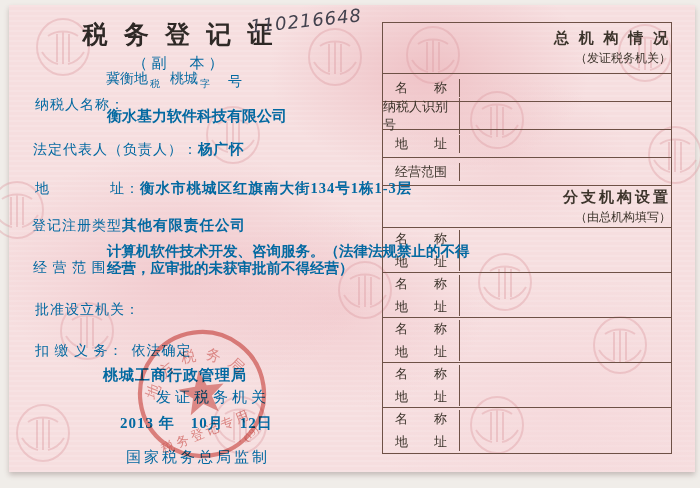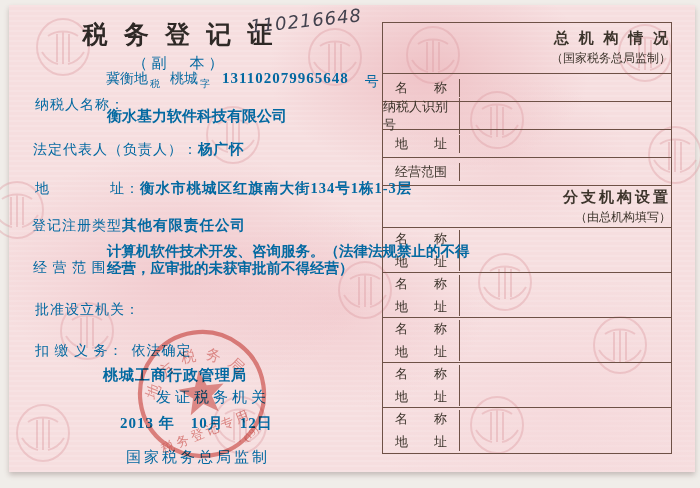--- a/index.html
+++ b/index.html
@@ -68,21 +68,20 @@
 
   <div class="txt title">税 务 登 记 证</div>
   <div class="txt handwrite">110216648</div>
   <div class="txt subtitle">（副　本）</div>
 
   <div class="txt certno">
     <span>冀衡地</span>
       <span class="sub">税</span>
     <span style="margin-left:8px">桃城</span>
       <span class="sub">字</span>
-    <span class="num">131102079965648</span>
     <span class="suf">号</span>
   </div>
 
   <div class="txt lab" style="left:35px;top:96px">纳税人名称：</div>
   <div class="txt val" style="left:107px;top:107px;font-size:15px">衡水基力软件科技有限公司</div>
 
   <div class="txt lab" style="left:33px;top:140px"><span>法定代表人（负责人）：</span><span class="val">杨广怀</span></div>
 
   <div class="txt lab" style="left:35px;top:179px"><span>地　　　　址：</span><span class="val">衡水市桃城区红旗南大街134号1栋1-3层</span></div>
 
@@ -97,21 +96,21 @@
   <div class="txt lab" style="left:35px;top:342px"><span>扣 缴 义 务：</span><span style="margin-left:8px">依法确定</span></div>
 
   <div class="txt authority">桃城工商行政管理局</div>
   <div class="txt issuer">发证税务机关</div>
   <div class="txt date">2013 年　10月　12日</div>
   <div class="txt footer">国家税务总局监制</div>
 
   <div class="rt">
     <div class="rt-head">
       <div class="t">总 机 构 情 况</div>
-      <div class="s">（国家税务总局监制）</div>
+      <div class="s">（发证税务机关）</div>
     </div>
     <div class="rt-row r1">
       <div class="rt-label">名　　称</div>
       <div class="rt-cell"></div>
     </div>
     <div class="rt-row r1">
       <div class="rt-label">纳税人识别号</div>
       <div class="rt-cell"></div>
     </div>
     <div class="rt-row r1">

